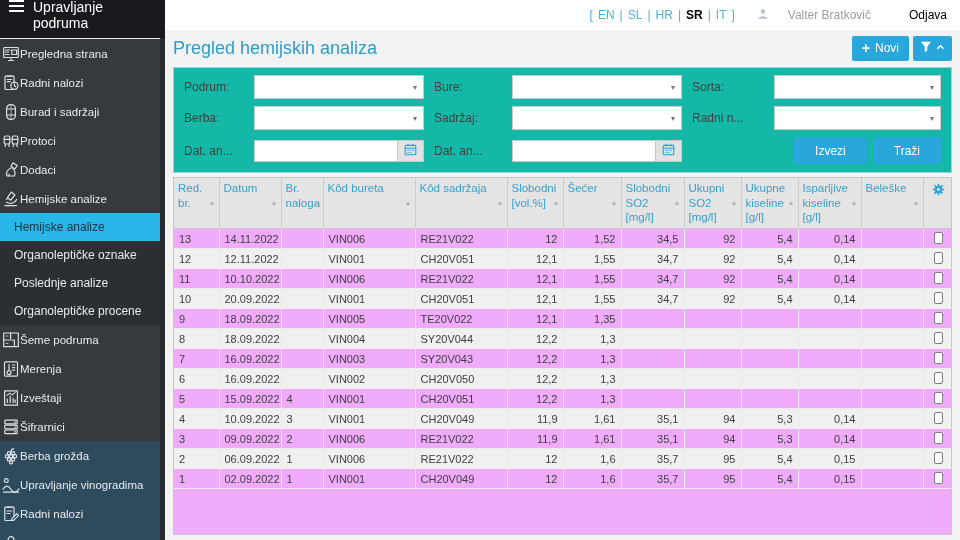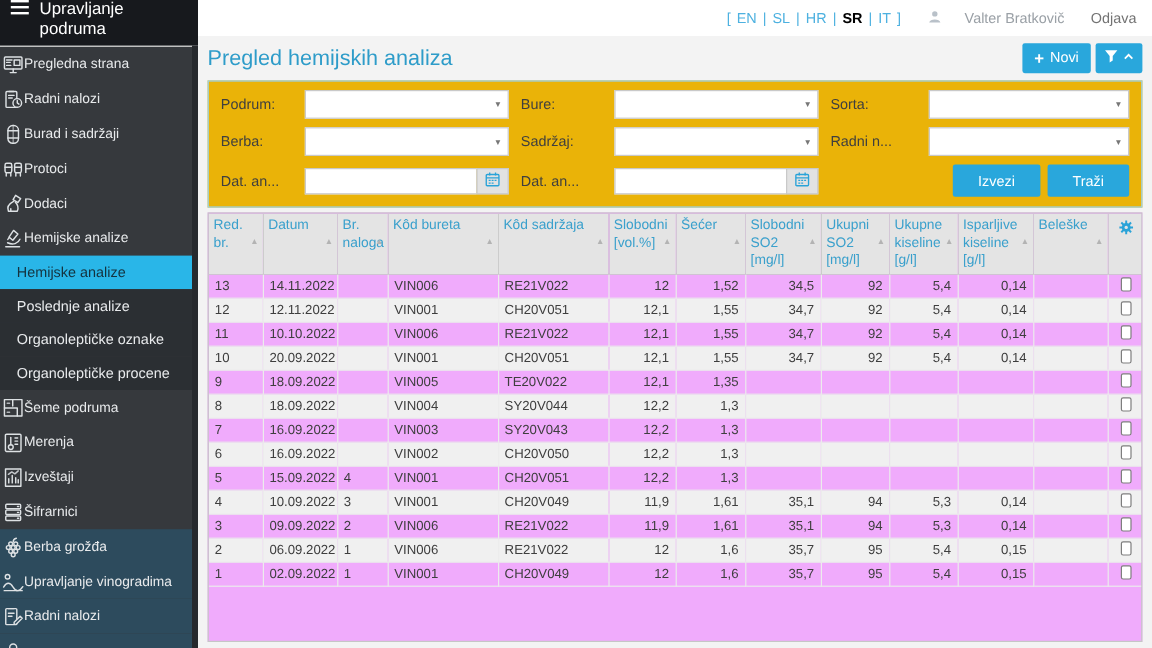--- a/index.html
+++ b/index.html
@@ -22,29 +22,29 @@
   .side-item.secondary{background:#2d4b5d;}
   .sidebar-scroll{position:absolute;right:0;top:38px;bottom:0;width:5px;background:#26292d;}
 
   
   .main{flex:1;min-width:0;display:flex;flex-direction:column;background:#f3f3f3;}
   .topbar{height:30px;background:#fff;display:flex;align-items:center;justify-content:flex-end;gap:22px;padding:0 13px;font-size:12px;}
   .lang{color:#4db1e0;display:flex;gap:5px;align-items:center;}
   .lang .lang-link{cursor:pointer;}
   .lang .active{color:#000000;font-weight:bold;}
   .user{color:#9aa0a6;display:flex;align-items:center;gap:19px;}
-  .logout{color:#737373;cursor:pointer;}
+  .logout{color:#000000;cursor:pointer;margin-left:16px;}
 
   .title-row{display:flex;align-items:center;padding:3px 8px 2px;height:30px;}
   .page-title{color:#2e9cc9;font-size:18px;font-weight:normal;margin:0;flex:1;}
   .btn{background:#29a7dc;color:#fff;border:none;border-radius:2px;height:25px;font-size:12px;display:inline-flex;align-items:center;gap:5px;padding:0 10px;cursor:pointer;font-family:"Liberation Sans",sans-serif;}
   .btn .plus{font-size:14px;font-weight:bold;line-height:1;}
   .btn.filter-toggle{padding:0 7px;margin-left:4px;gap:4px;}
 
-  .filter-panel{margin:2px 8px 4px;background:#eab308;border:1px solid #97d2ef;padding:7px 10px 8px;}
+  .filter-panel{margin:2px 8px 4px;background:#14b8a6;border:1px solid #97d2ef;padding:7px 10px 8px;}
   .filter-grid{display:grid;grid-template-columns:60px 170px 68px 170px 72px 1fr;column-gap:10px;row-gap:7px;align-items:center;}
   .filter-grid label{font-size:12px;color:#3f3f3f;white-space:nowrap;overflow:hidden;}
   .select{height:22px;background:#fff;border:1px solid #c9c9c9;position:relative;cursor:pointer;}
   .select .caret{position:absolute;right:6px;top:50%;transform:translateY(-50%);font-size:8px;color:#777;}
   .datefield{display:flex;width:170px;}
   .datefield input{flex:1;height:20px;border:1px solid #c9c9c9;border-right:none;padding:0 4px;font-size:11px;min-width:0;outline:none;background:#fff;}
   .calbtn{width:27px;height:22px;background:#e2e2e2;border:1px solid #c9c9c9;display:flex;align-items:center;justify-content:center;cursor:pointer;padding:0;}
   .filter-buttons{grid-column:5/7;display:flex;justify-content:flex-end;gap:6px;}
   .filter-buttons .btn{height:27px;padding:11px 21px;}
 
@@ -138,24 +138,24 @@
               <path d="M2.8 15.6h11.5M5.8 7.8L4.5 9.5"></path>
             </svg>
           </span>
           <span class="lbl">Hemijske analize</span>
           <span class="chev down">‹</span>
         </div>
         <div class="side-item submenu active">
           <span class="lbl">Hemijske analize</span>
         </div>
         <div class="side-item submenu">
+          <span class="lbl">Organoleptičke oznake</span>
+        </div>
+        <div class="side-item submenu">
           <span class="lbl">Poslednje analize</span>
-        </div>
-        <div class="side-item submenu">
-          <span class="lbl">Organoleptičke oznake</span>
         </div>
         <div class="side-item submenu">
           <span class="lbl">Organoleptičke procene</span>
         </div>
         <div class="side-item">
           <span class="icon">
             <svg width="18" height="18" viewBox="0 0 18 18" fill="none" stroke="#dde1e4" stroke-width="1.2" stroke-linecap="round" stroke-linejoin="round">
               <rect x="1.7" y="2" width="14.6" height="13.6"></rect>
               <path d="M8.6 2v5.4M1.7 9h6.9M12.4 9v6.6M8.6 9h3.8"></path>
               <path d="M4 5h2M4 12.5h2" opacity="0.75"></path>

